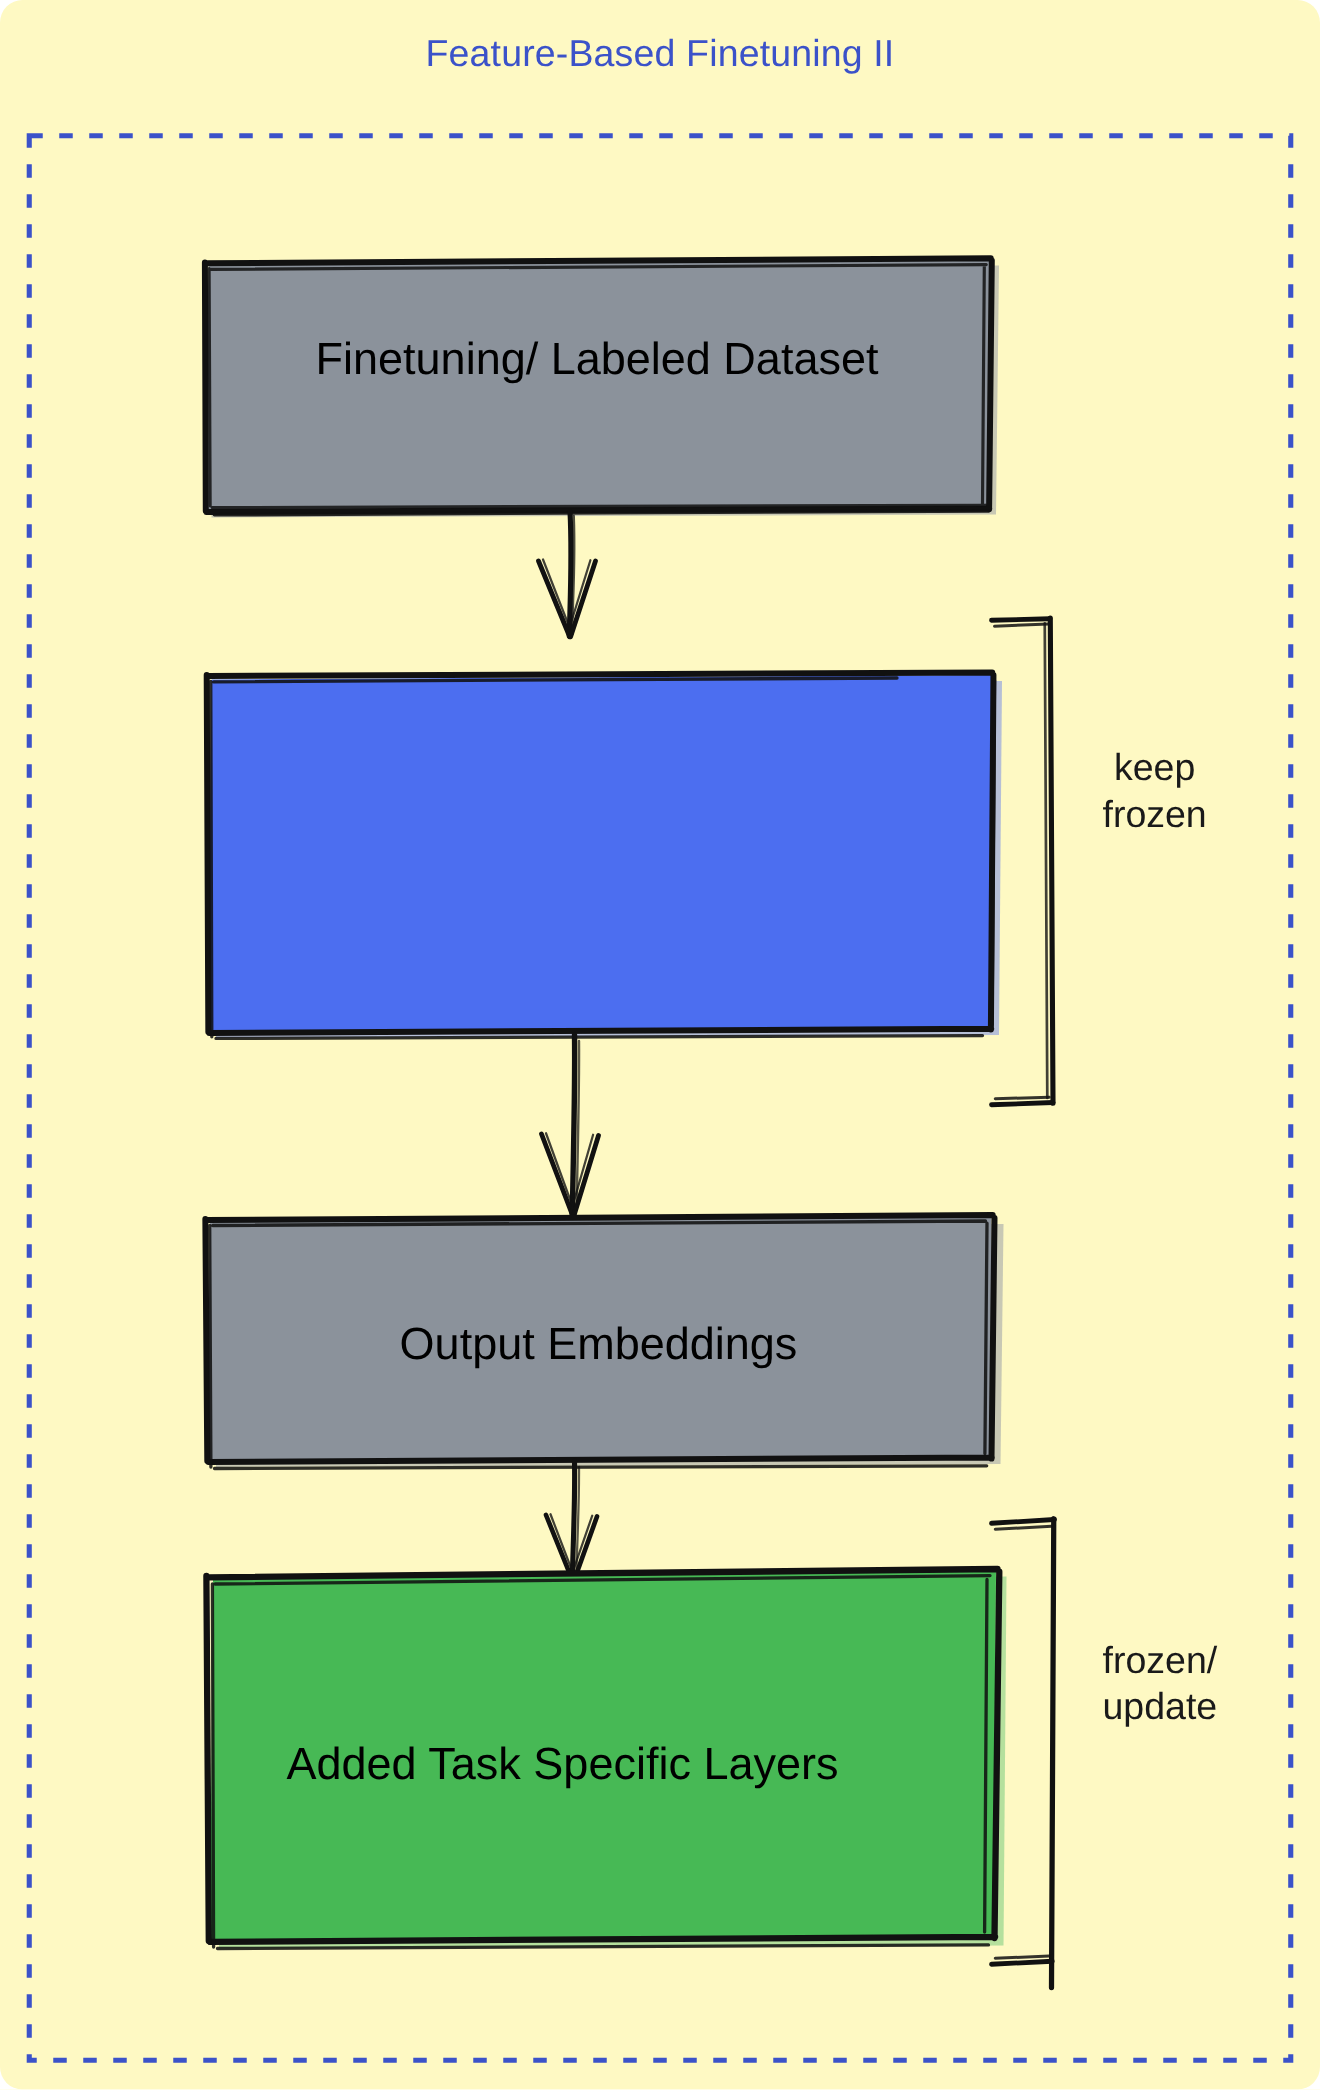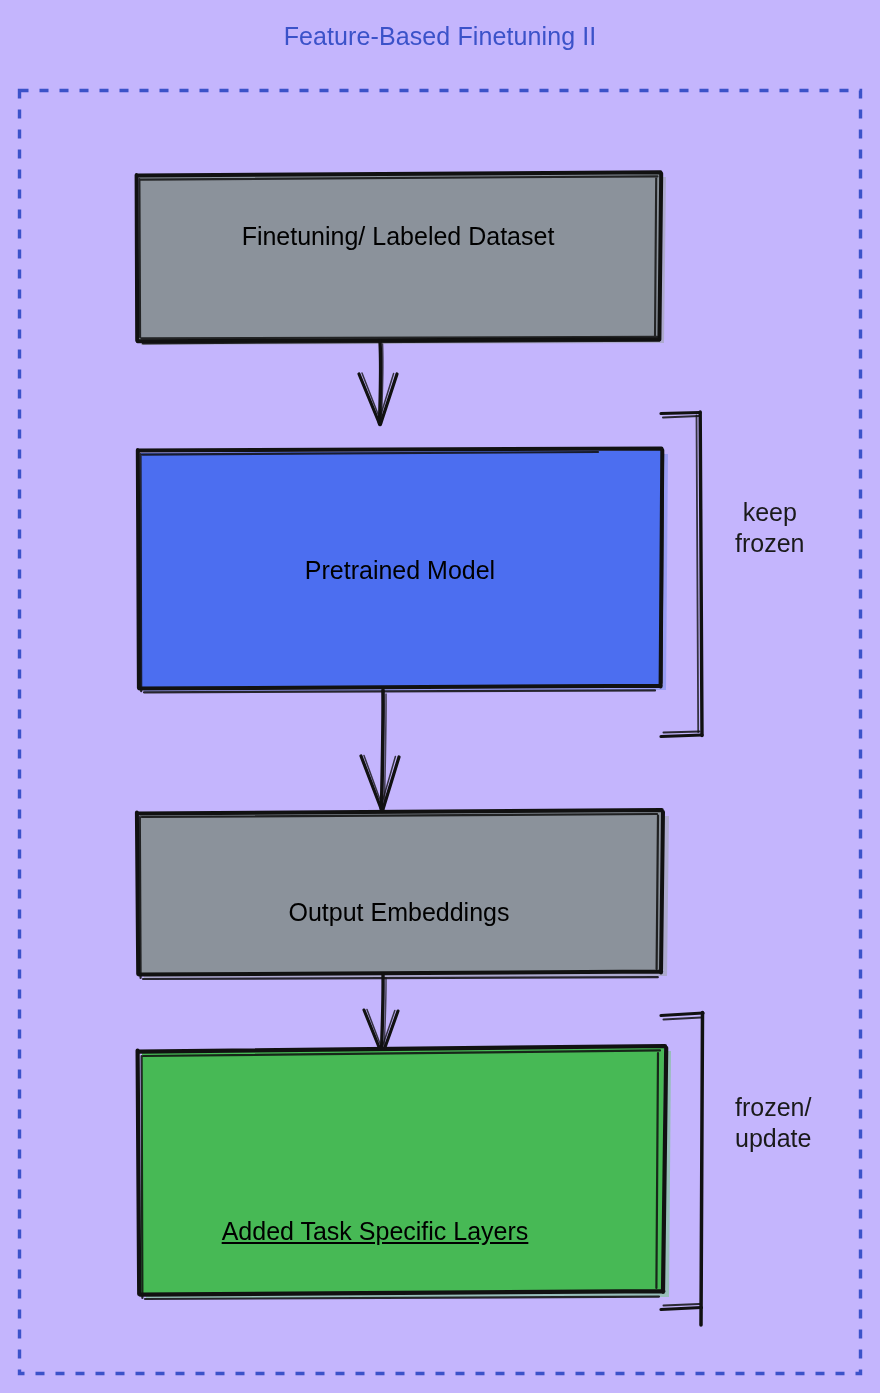--- a/index.html
+++ b/index.html
@@ -10,21 +10,22 @@
   body {
     width: 880px;
     height: 1393px;
     font-family: "Liberation Sans", sans-serif;
     overflow: hidden;
   }
   #canvas {
     position: relative;
     width: 880px;
     height: 1393px;
-    background: #c4b5fd;
+    background: #fef9c3;
+    border-radius: 15px;
   }
   .diagram-title {
     position: absolute;
     left: 0;
     top: 22px;
     width: 880px;
     text-align: center;
     font-family: "Liberation Sans", sans-serif;
     font-size: 25px;
     font-weight: 500;
@@ -41,21 +42,21 @@
     overflow: visible;
   }
   .node-label {
     position: absolute;
     font-family: "Liberation Sans", sans-serif;
     color: #000000;
     white-space: nowrap;
     text-align: center;
     line-height: 1.18;
   }
-  .node-label.box-text { font-size: 25px; }
+  .node-label.box-text { font-size: 30px; }
   .bracket-label {
     position: absolute;
     font-family: "Liberation Sans", sans-serif;
     font-size: 25px;
     color: #1a1a1a;
     line-height: 1.22;
     white-space: pre-line;
     text-align: center;
   }
 </style>
@@ -144,25 +145,24 @@
       <path d="M663.5,1019.5 L701.0,1017.5" fill="none" stroke="#111111" stroke-width="2" stroke-linecap="round" opacity="0.85"></path>
       <path d="M702.5,1012.5 L701.0,1325.0" fill="none" stroke="#111111" stroke-width="3.5" stroke-linecap="round"></path>
       <path d="M661,1309.5 L701.5,1307.5" fill="none" stroke="#111111" stroke-width="3.2" stroke-linecap="round"></path>
       <path d="M663.5,1305.5 L699.5,1304.0" fill="none" stroke="#111111" stroke-width="2" stroke-linecap="round" opacity="0.85"></path>
     </g>
 
   </svg>
 
   <div class="node-label box-text" style="left:137px; top:222px; width:522px;">Finetuning/ Labeled Dataset</div>
 
-  <div class="node-label box-text" style="left:139px; top:556px; width:522px;">Pretrained Model</div>
 
-  <div class="node-label box-text" style="left:138px; top:898px; width:522px;">Output Embeddings</div>
+  <div class="node-label box-text" style="left:138px; top:879px; width:522px;">Output Embeddings</div>
 
-  <div class="node-label box-text" style="left:140px; top:1217px; width:470px;text-decoration:underline;">Added Task Specific Layers</div>
+  <div class="node-label box-text" style="left:140px; top:1159px; width:470px;">Added Task Specific Layers</div>
 
   <div class="bracket-label" style="left:735px; top:497px;">keep
 frozen</div>
 
   <div class="bracket-label" style="left:735px; top:1092px;">frozen/
 update</div>
 
 </div>
 
 </body></html>

